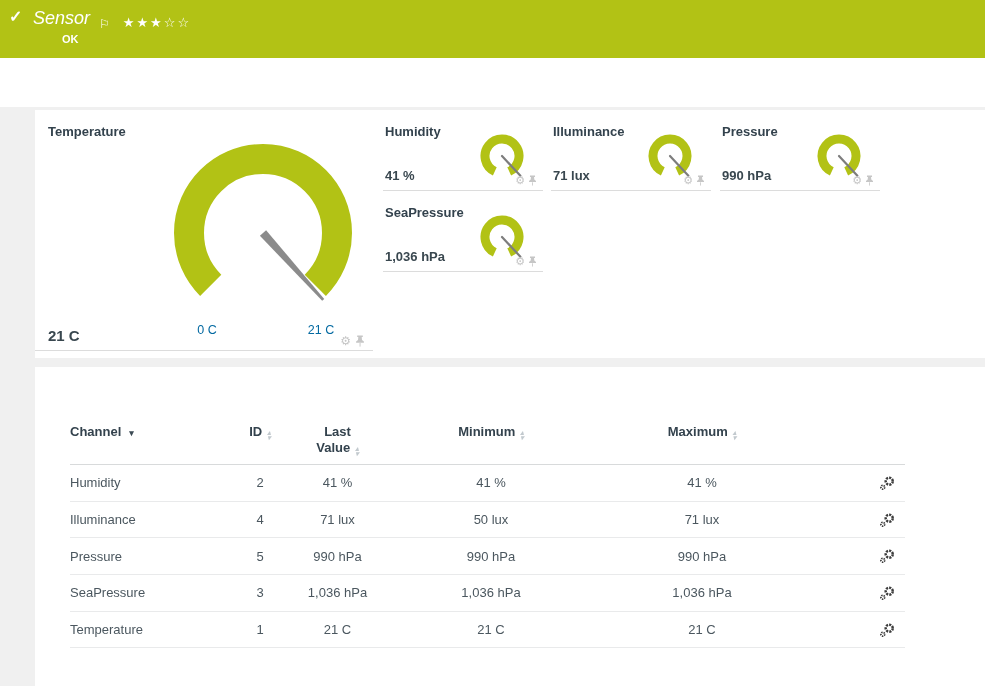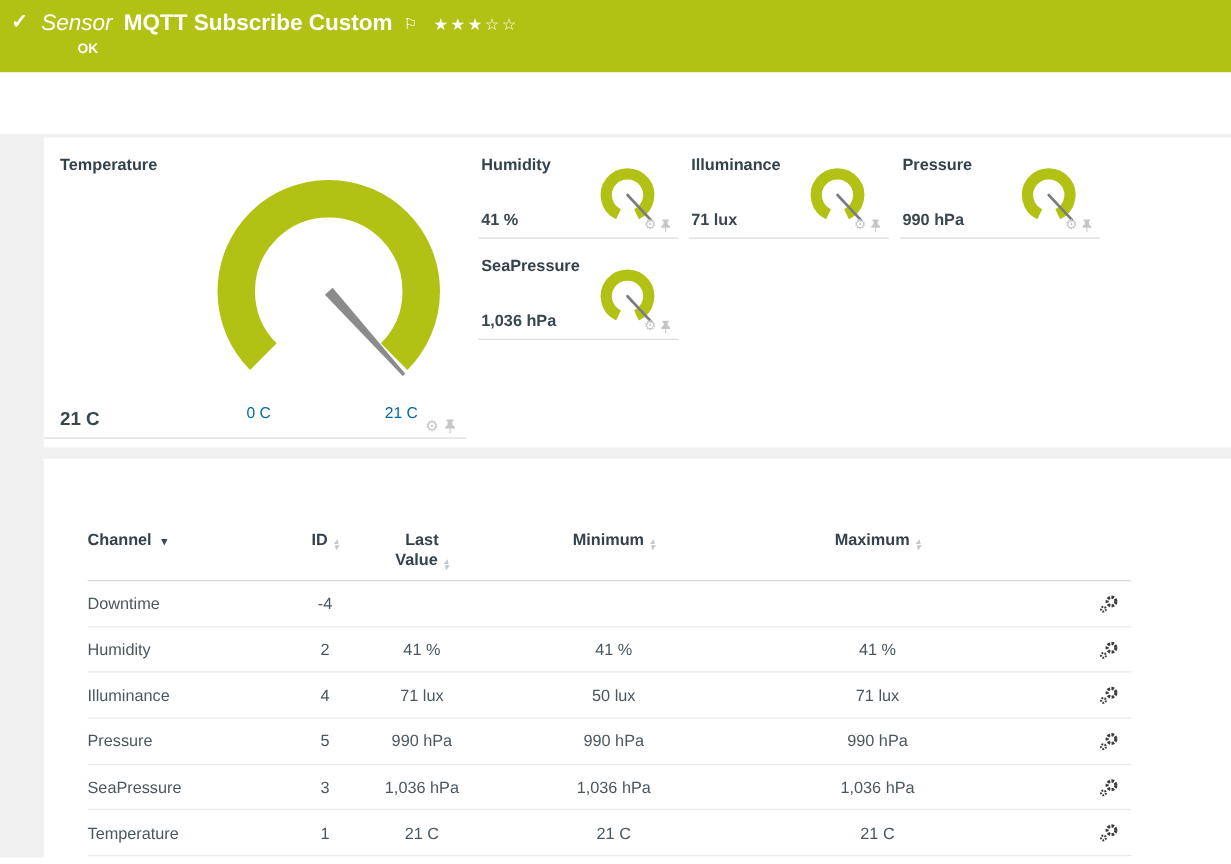--- a/index.html
+++ b/index.html
@@ -3,21 +3,21 @@
 <meta charset="utf-8">
 <style>
   html,body{margin:0;padding:0;background:#fff;}
   *{box-sizing:border-box;}
   .stage{position:relative;width:985px;height:691px;overflow:hidden;
          font-family:"Liberation Sans",sans-serif;background:#fff;}
 
   
   .topbar{position:absolute;left:0;top:0;width:985px;height:58px;background:#b2c215;color:#fff;}
   .tb-check{position:absolute;left:9px;top:7px;font-size:16px;font-weight:700;}
-  .tb-line{position:absolute;left:33px;top:6px;display:flex;align-items:center;gap:9px;white-space:nowrap;}
+  .tb-line{position:absolute;left:33px;top:6px;display:flex;align-items:flex-end;gap:9px;white-space:nowrap;}
   .tb-kind{font-style:italic;font-size:18px;line-height:24px;}
   .tb-title{font-weight:700;font-size:18px;line-height:24px;}
   .tb-flag{font-size:12px;line-height:12px;margin-top:1px;}
   .tb-stars{font-size:13px;letter-spacing:2px;margin-top:3px;margin-left:4px;}
   .tb-status{position:absolute;left:62px;top:33px;font-size:11px;font-weight:700;}
 
   
   .tabbar{position:absolute;left:0;top:58px;width:985px;height:54px;background:#fff;}
   .tab{position:absolute;top:80px;height:22px;display:flex;align-items:center;gap:7px;
        font-size:13.5px;color:#50565b;white-space:nowrap;cursor:default;}
@@ -77,21 +77,20 @@
 </style>
 </head>
 <body>
 
 <div class="stage">
 
   <div class="topbar">
     <span class="tb-check">✓</span>
     <div class="tb-line">
       <span class="tb-kind">Sensor</span>
-      <span class="tb-title">MQTT Subscribe Custom</span>
       <span class="tb-flag">⚐</span>
       <span class="tb-stars">★★★☆☆</span>
     </div>
     <span class="tb-status">OK</span>
   </div>
 
   <div class="tabbar">
     <div class="tab tab-overview">
       <svg width="17" height="17" viewBox="0 0 17 17">
         <circle cx="8.5" cy="8.5" r="6" fill="none" stroke="#1b9dd9" stroke-width="2.6" stroke-dasharray="29 8.7" transform="rotate(90 8.5 8.5)"></circle>
@@ -255,33 +254,20 @@
           </div>
           <div class="cell-r">
             <span>Maximum</span><span class="sort">
                 <i>▴</i>
                 <i>▾</i>
               </span>
           </div>
           <div></div>
         </div>
 
-        <div class="trow t-row">
-          <div>Downtime</div>
-          <div class="cell-r">-4</div>
-          <div class="cell-r"></div>
-          <div class="cell-r"></div>
-          <div class="cell-r"></div>
-          <div class="cell-set">
-              <svg width="16" height="16" viewBox="0 0 16 16">
-            <circle cx="10.2" cy="6.2" r="3.5" fill="none" stroke="#3c3c3c" stroke-width="2.5" stroke-dasharray="2.1 1.1"></circle>
-            <circle cx="3.8" cy="12.3" r="1.9" fill="none" stroke="#3c3c3c" stroke-width="1.7" stroke-dasharray="1.3 0.9"></circle>
-          </svg>
-            </div>
-        </div>
 
         <div class="trow t-row">
           <div>Humidity</div>
           <div class="cell-r">2</div>
           <div class="cell-r">41 %</div>
           <div class="cell-r">41 %</div>
           <div class="cell-r">41 %</div>
           <div class="cell-set">
               <svg width="16" height="16" viewBox="0 0 16 16">
             <circle cx="10.2" cy="6.2" r="3.5" fill="none" stroke="#3c3c3c" stroke-width="2.5" stroke-dasharray="2.1 1.1"></circle>

